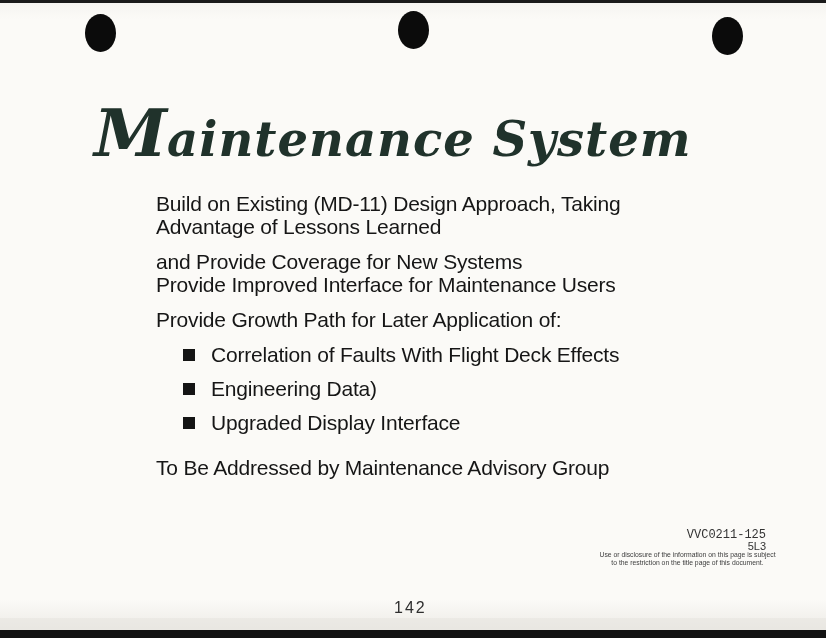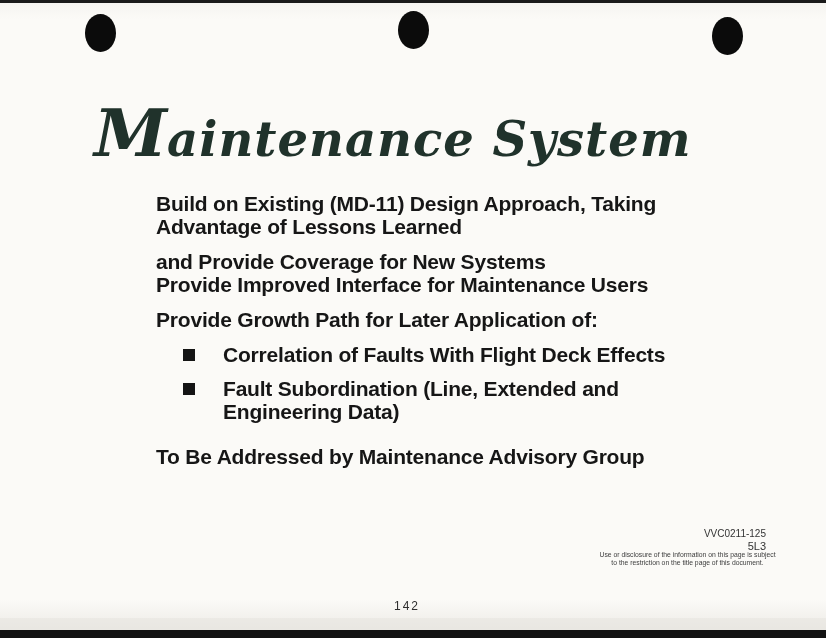--- a/index.html
+++ b/index.html
@@ -31,45 +31,45 @@
     font-family:"DejaVu Serif","Liberation Serif",serif;
     font-style:italic;font-weight:bold;
     white-space:nowrap;
   }
   .title .drop{font-size:66px;line-height:1;}
   .title .rest{font-size:48px;letter-spacing:1px;}
 
   .content{
     position:absolute;left:156px;top:192px;width:560px;
     color:var(--text);
-    font-weight:bold;font-size:21px;line-height:23px;
+    font-weight:normal;font-size:21px;line-height:23px;
     letter-spacing:-0.2px;
   }
   .tline{white-space:nowrap;}
   .para{margin:0 0 12px 0;}
   .bullets{margin-top:10px;}
-  .bullet{display:flex;margin-left:27px;margin-bottom:11px;gap:12px;}
+  .bullet{display:flex;margin-left:27px;margin-bottom:11px;}
   .sq{flex:none;width:12px;height:12px;background:#141414;margin-top:6px;margin-right:16px;}
   .closing{margin-top:22px;}
 
   .docnum{
     position:absolute;right:60px;top:528px;
-    font-size:10px;color:#333;text-align:right;white-space:nowrap;
+    font-size:12px;color:#333;text-align:right;white-space:nowrap;font-family:Liberation Mono, monospace;
   }
   .doccode{
     position:absolute;right:60px;top:540px;
     font-size:11px;color:#333;text-align:right;white-space:nowrap;
   }
   .disclosure{
     position:absolute;right:31px;top:551px;width:215px;
     font-size:6.8px;line-height:8px;color:#3d3d3d;text-align:center;
   }
   .pagenum{
     position:absolute;left:394px;top:599px;
-    font-size:12px;color:#2e2e2e;letter-spacing:2px;
+    font-size:16px;color:#2e2e2e;letter-spacing:2px;
   }
 </style>
 </head>
 <body>
 
 <div class="page">
 
   <div class="strip-top"></div>
 
   <div class="hole h1"></div>
@@ -102,26 +102,31 @@
       <div class="bullet">
         <span class="sq"></span>
         <div>
           <div class="tline">Correlation of Faults With Flight Deck Effects</div>
         </div>
       </div>
 
       <div class="bullet">
         <span class="sq"></span>
         <div>
-          <div class="tline">Fault Subordination (Line, Extended and</div>
           <div class="tline">Engineering Data)</div>
         </div>
       </div>
 
 
+      <div class="bullet">
+        <span class="sq"></span>
+        <div>
+          <div class="tline">Upgraded Display Interface</div>
+        </div>
+      </div>
 
     </div>
 
     <div class="closing tline">To Be Addressed by Maintenance Advisory Group</div>
 
   </div>
 
   <div class="docnum">VVC0211-125</div>
   <div class="doccode">5L3</div>
 

